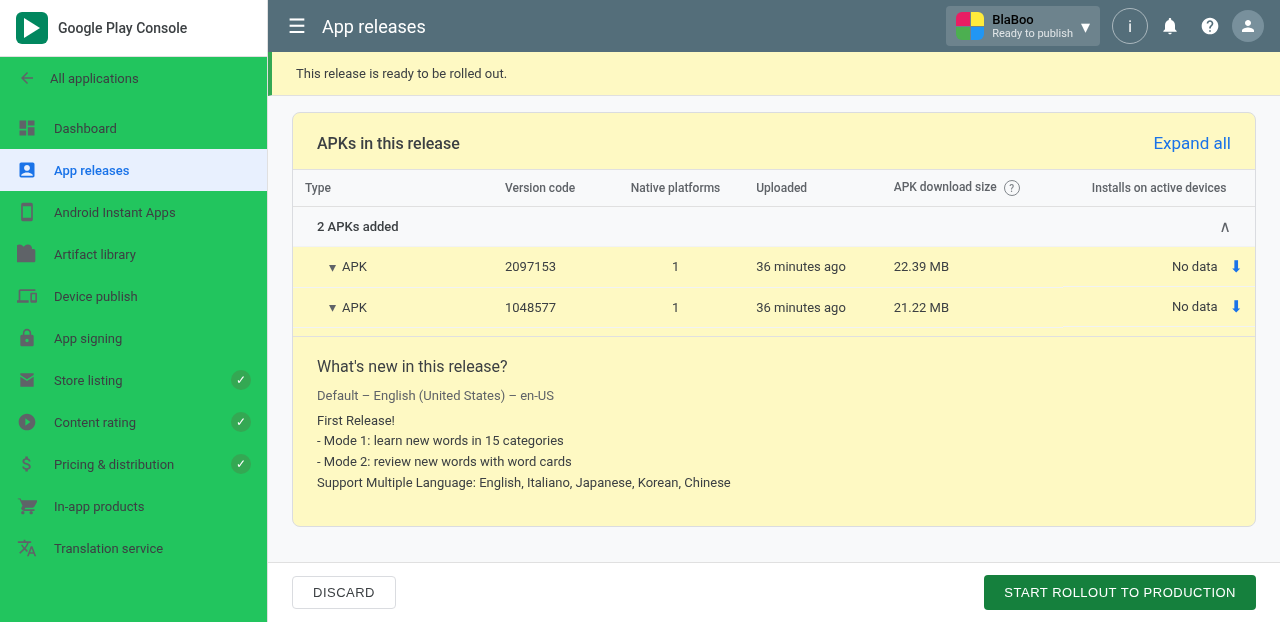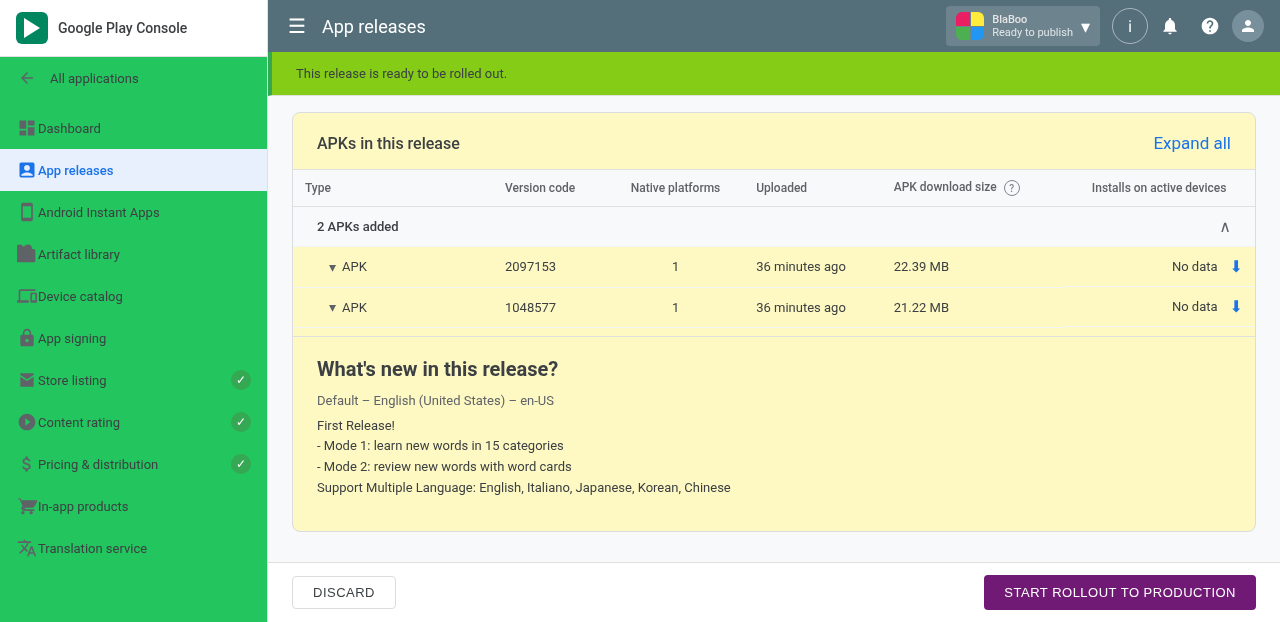--- a/index.html
+++ b/index.html
@@ -41,20 +41,21 @@
     }
     .sidebar-nav {
       flex: 1;
       padding: 8px 0;
     }
     .nav-item {
       display: flex;
       align-items: center;
       padding: 10px 16px;
       cursor: pointer;
+      gap: 16px;
       border-radius: 0;
       position: relative;
     }
     .nav-item.active { background: #e8f0fe; }
     .nav-item.active .nav-label { color: #1a73e8; font-weight: 500; }
     .nav-icon {
       width: 22px;
       height: 22px;
       display: flex;
       align-items: center;
@@ -123,21 +124,21 @@
       overflow: hidden;
       display: grid;
       grid-template-columns: 1fr 1fr;
       gap: 1px;
     }
     .app-icon-q1 { background: #e91e63; }
     .app-icon-q2 { background: #ffeb3b; }
     .app-icon-q3 { background: #4caf50; }
     .app-icon-q4 { background: #2196f3; }
     .app-info { display: flex; flex-direction: column; }
-    .app-name { color: #e5e5e5; font-size: 11px; font-weight: 500; }
+    .app-name { color: #000000; font-size: 13px; font-weight: 500; }
     .app-status { color: rgba(255,255,255,0.8); font-size: 11px; }
     .topbar-dropdown { color: white; font-size: 18px; }
     .topbar-icons { display: flex; gap: 4px; align-items: center; }
     .topbar-icon-btn {
       color: white;
       width: 36px;
       height: 36px;
       border-radius: 50%;
       display: flex;
       align-items: center;
@@ -160,21 +161,21 @@
 
     
     .content {
       flex: 1;
       overflow-y: auto;
       padding: 0;
       background: #f8f9fa;
     }
 
     .release-ready-banner {
-      background: #84cc16;
+      background: #fef9c3;
       border-left: 4px solid #34a853;
       padding: 14px 24px;
       margin: 0;
       font-size: 13px;
       color: #3c4043;
       border-bottom: 1px solid #e0e0e0;
     }
 
     .section-card {
       background: #fef9c3;
@@ -260,22 +261,22 @@
       cursor: pointer;
       vertical-align: middle;
       margin-left: 4px;
     }
 
     
     .whats-new-section {
       padding: 20px 24px;
     }
     .whats-new-title {
-      font-size: 20px;
-      font-weight: 700;
+      font-size: 16px;
+      font-weight: 400;
       color: #3c4043;
       margin-bottom: 12px;
     }
     .whats-new-locale {
       font-size: 13px;
       color: #5f6368;
       margin-bottom: 8px;
     }
     .whats-new-content {
       font-size: 13px;
@@ -323,21 +324,21 @@
       font-size: 13px;
       font-weight: 500;
       color: #3c4043;
       cursor: pointer;
       text-transform: uppercase;
       letter-spacing: 0.5px;
     }
     .btn-primary {
       padding: 10px 20px;
       border: none;
-      background: #701a75;
+      background: #15803d;
       border-radius: 4px;
       font-size: 13px;
       font-weight: 500;
       color: #fff;
       cursor: pointer;
       text-transform: uppercase;
       letter-spacing: 0.5px;
     }
 
     
@@ -403,21 +404,21 @@
       </span>
       <span class="nav-label">Artifact library</span>
     </div>
 
     <div class="nav-item">
       <span class="nav-icon">
         <svg width="20" height="20" viewBox="0 0 24 24" fill="currentColor">
             <path d="M4 6h18V4H4c-1.1 0-2 .9-2 2v11H0v3h14v-3H4V6zm19 2h-6c-.55 0-1 .45-1 1v10c0 .55.45 1 1 1h6c.55 0 1-.45 1-1V9c0-.55-.45-1-1-1zm-1 9h-4v-7h4v7z"></path>
           </svg>
       </span>
-      <span class="nav-label">Device catalog</span>
+      <span class="nav-label">Device publish</span>
     </div>
 
     <div class="nav-item">
       <span class="nav-icon">
         <svg width="20" height="20" viewBox="0 0 24 24" fill="currentColor">
             <path d="M18 8h-1V6c0-2.76-2.24-5-5-5S7 3.24 7 6v2H6c-1.1 0-2 .9-2 2v10c0 1.1.9 2 2 2h12c1.1 0 2-.9 2-2V10c0-1.1-.9-2-2-2zm-6 9c-1.1 0-2-.9-2-2s.9-2 2-2 2 .9 2 2-.9 2-2 2zm3.1-9H8.9V6c0-1.71 1.39-3.1 3.1-3.1 1.71 0 3.1 1.39 3.1 3.1v2z"></path>
           </svg>
       </span>
       <span class="nav-label">App signing</span>
     </div>

